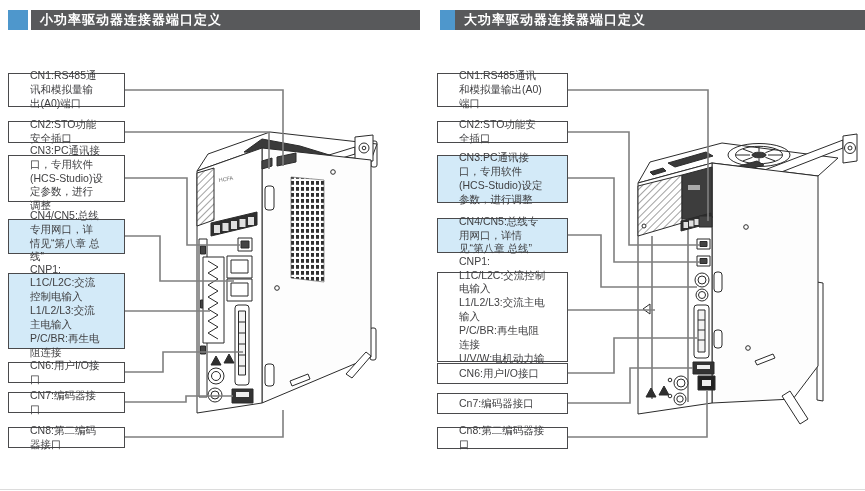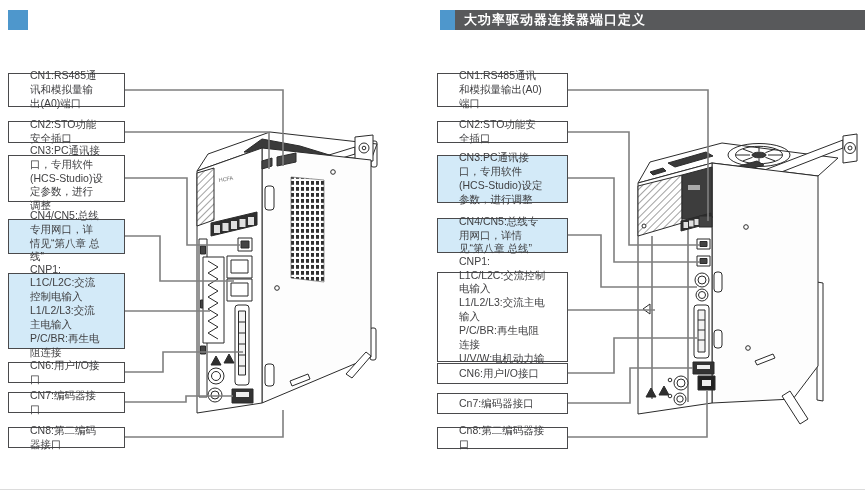--- a/index.html
+++ b/index.html
@@ -214,20 +214,23 @@
       <path d="M568,178 H614 V262 H700"></path>
       <path d="M568,235 H601 V287 H697"></path>
       <path d="M568,310 H655"></path>
       <path d="M568,373 H614 V338 H697"></path>
       <path d="M568,403 H630 V368 H693"></path>
       <path d="M568,437 H707 V391"></path>
     </g>
   </svg>
 
   <div class="accent-sq" style="left:8px"></div>
+  <div class="titlebar" style="left:31px;width:389px">
+    <span>小功率驱动器连接器端口定义</span>
+  </div>
 
   <div class="accent-sq" style="left:440px"></div>
   <div class="titlebar" style="left:455px;width:436px">
     <span>大功率驱动器连接器端口定义</span>
   </div>
 
   <div class="co" style="left:8px;top:73px;width:117px;height:34px">
       <span>CN1:RS485通讯和模拟量输出(A0)端口</span>
     </div>
   <div class="co" style="left:8px;top:121px;width:117px;height:22px">

